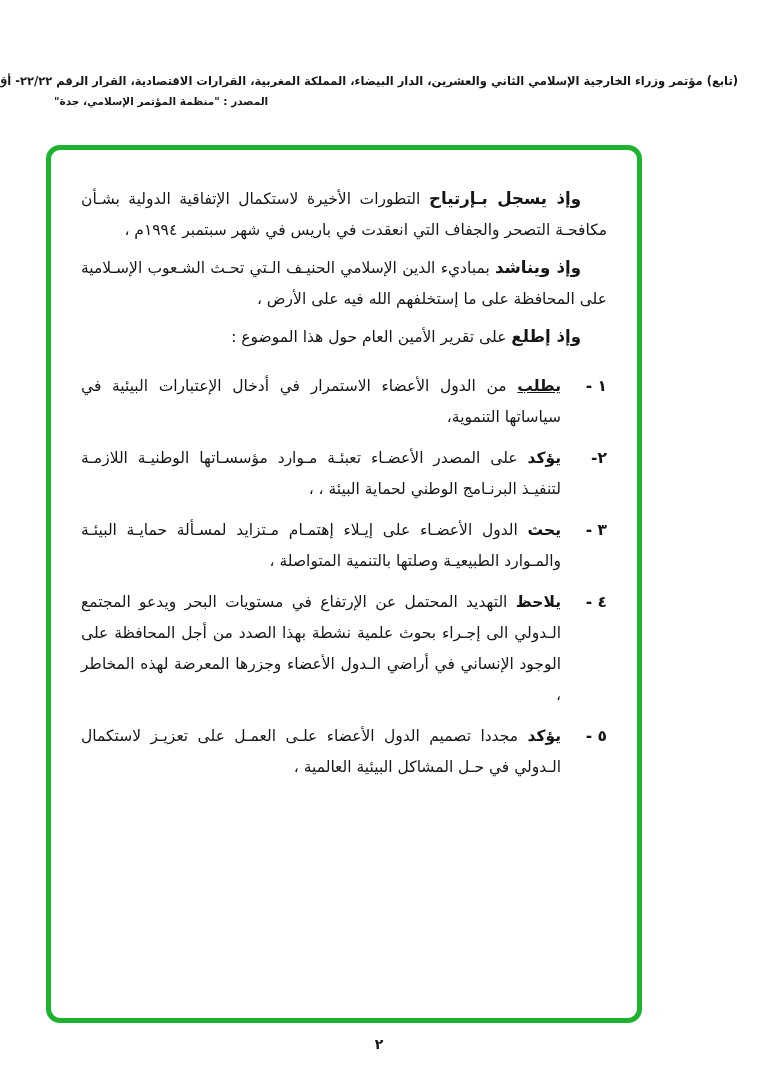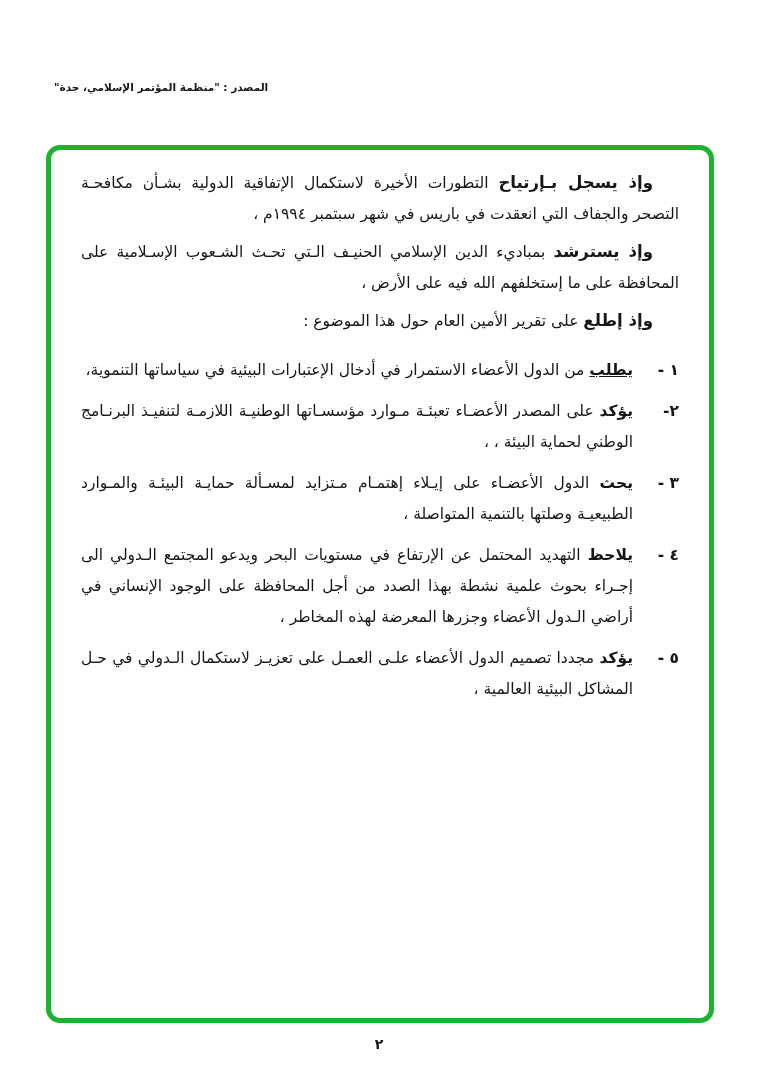--- a/index.html
+++ b/index.html
@@ -29,24 +29,24 @@
     font-size: 10.5px;
     font-weight: bold;
     text-align: left;
     padding-left: 34px;
   }
 
   
   .frame {
     position: absolute;
     left: 46px; top: 145px;
-    width: 668px; height: 878px;
+    width: 596px; height: 878px;
     border: 5px solid var(--frame-green, #1eb32e);
     border-radius: 14px;
-    padding: 17px 30px 0 30px;
+    padding: 33px 30px 0 30px;
     direction: rtl;
   }
 
   
   .para {
     font-size: 15.5px;
     line-height: 31px;
     text-align: justify;
     text-indent: 26px;
     margin-bottom: 6px;
@@ -81,35 +81,36 @@
     left: 0; right: 0; bottom: 26px;
     text-align: center;
     font-size: 14px;
     font-weight: bold;
   }
 </style>
 </head>
 <body>
 
 <div class="header">
+  <div class="header-line1">(تابع) مؤتمر وزراء الخارجية الإسلامي الثاني والعشرين، الدار البيضاء، المملكة المغربية، القرارات الاقتصادية، القرار الرقم ٢٢/٢٢- أق</div>
   <div class="header-source">المصدر :  "منظمة المؤتمر الإسلامي، جدة"</div>
 </div>
 
 <div class="frame">
 
   <p class="para">
     <strong class="lead">وإذ يسجل بـإرتياح</strong>
     <span>التطورات الأخيرة لاستكمال الإتفاقية الدولية بشـأن مكافحـة التصحر والجفاف التي انعقدت في باريس في شهر سبتمبر ١٩٩٤م ،</span>
   </p>
 
 
 
 
   <p class="para">
-    <strong class="lead">وإذ يسترشد</strong>
+    <strong class="lead">وإذ ويناشد</strong>
     <span>بمباديء الدين الإسلامي الحنيـف الـتي تحـث الشـعوب الإسـلامية على المحافظة على ما إستخلفهم الله فيه على الأرض ،</span>
   </p>
 
   <p class="para">
     <strong class="lead">وإذ إطلع</strong>
     <span>على تقرير الأمين العام حول هذا الموضوع :</span>
   </p>
 
   <div class="list">
 

